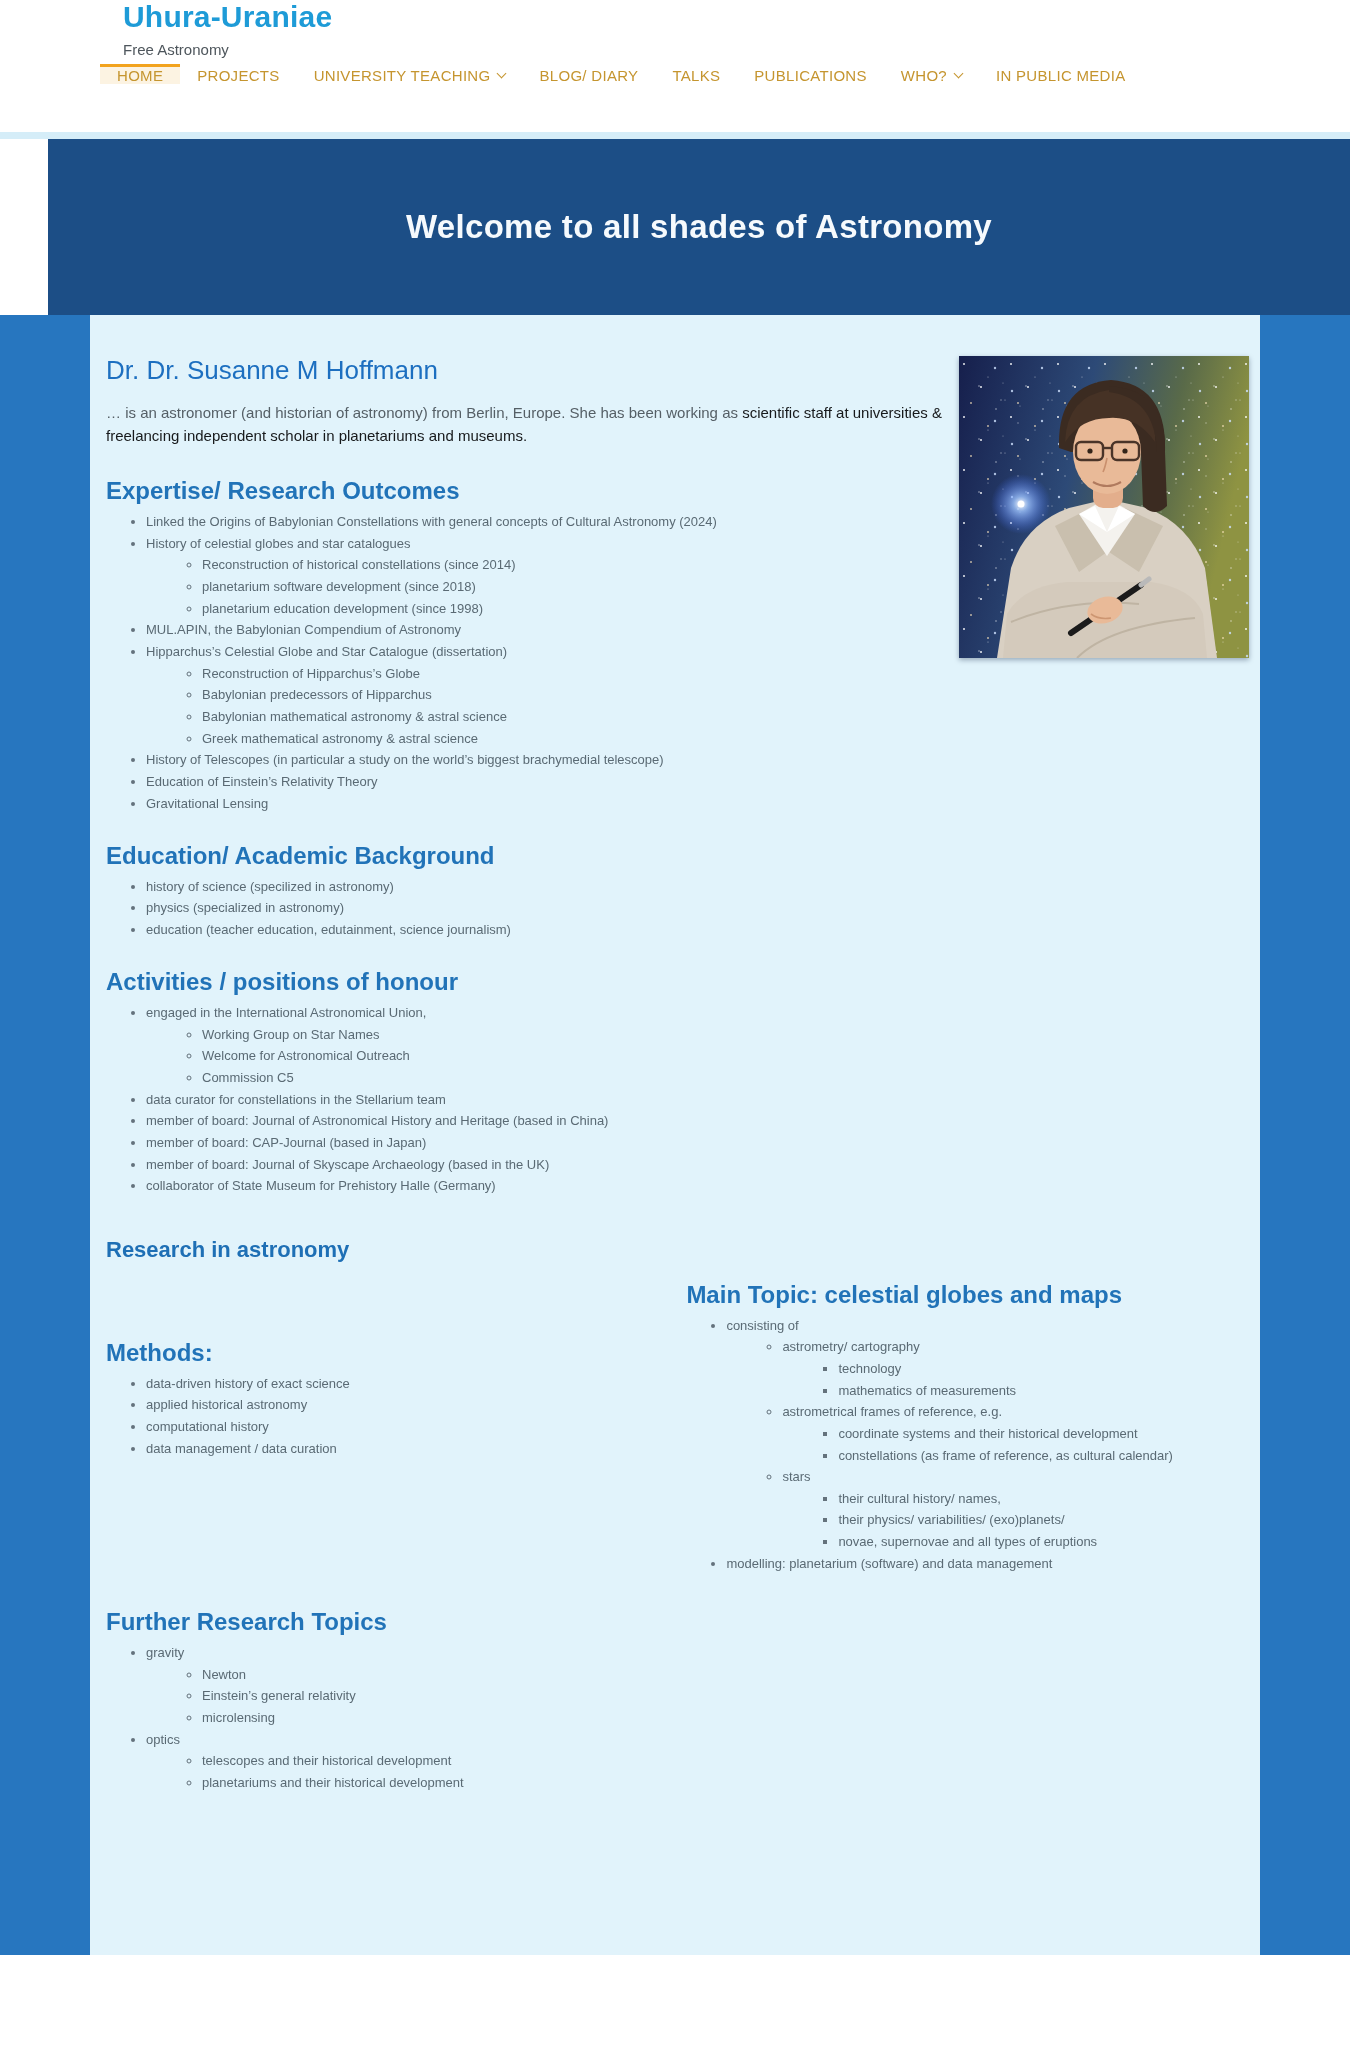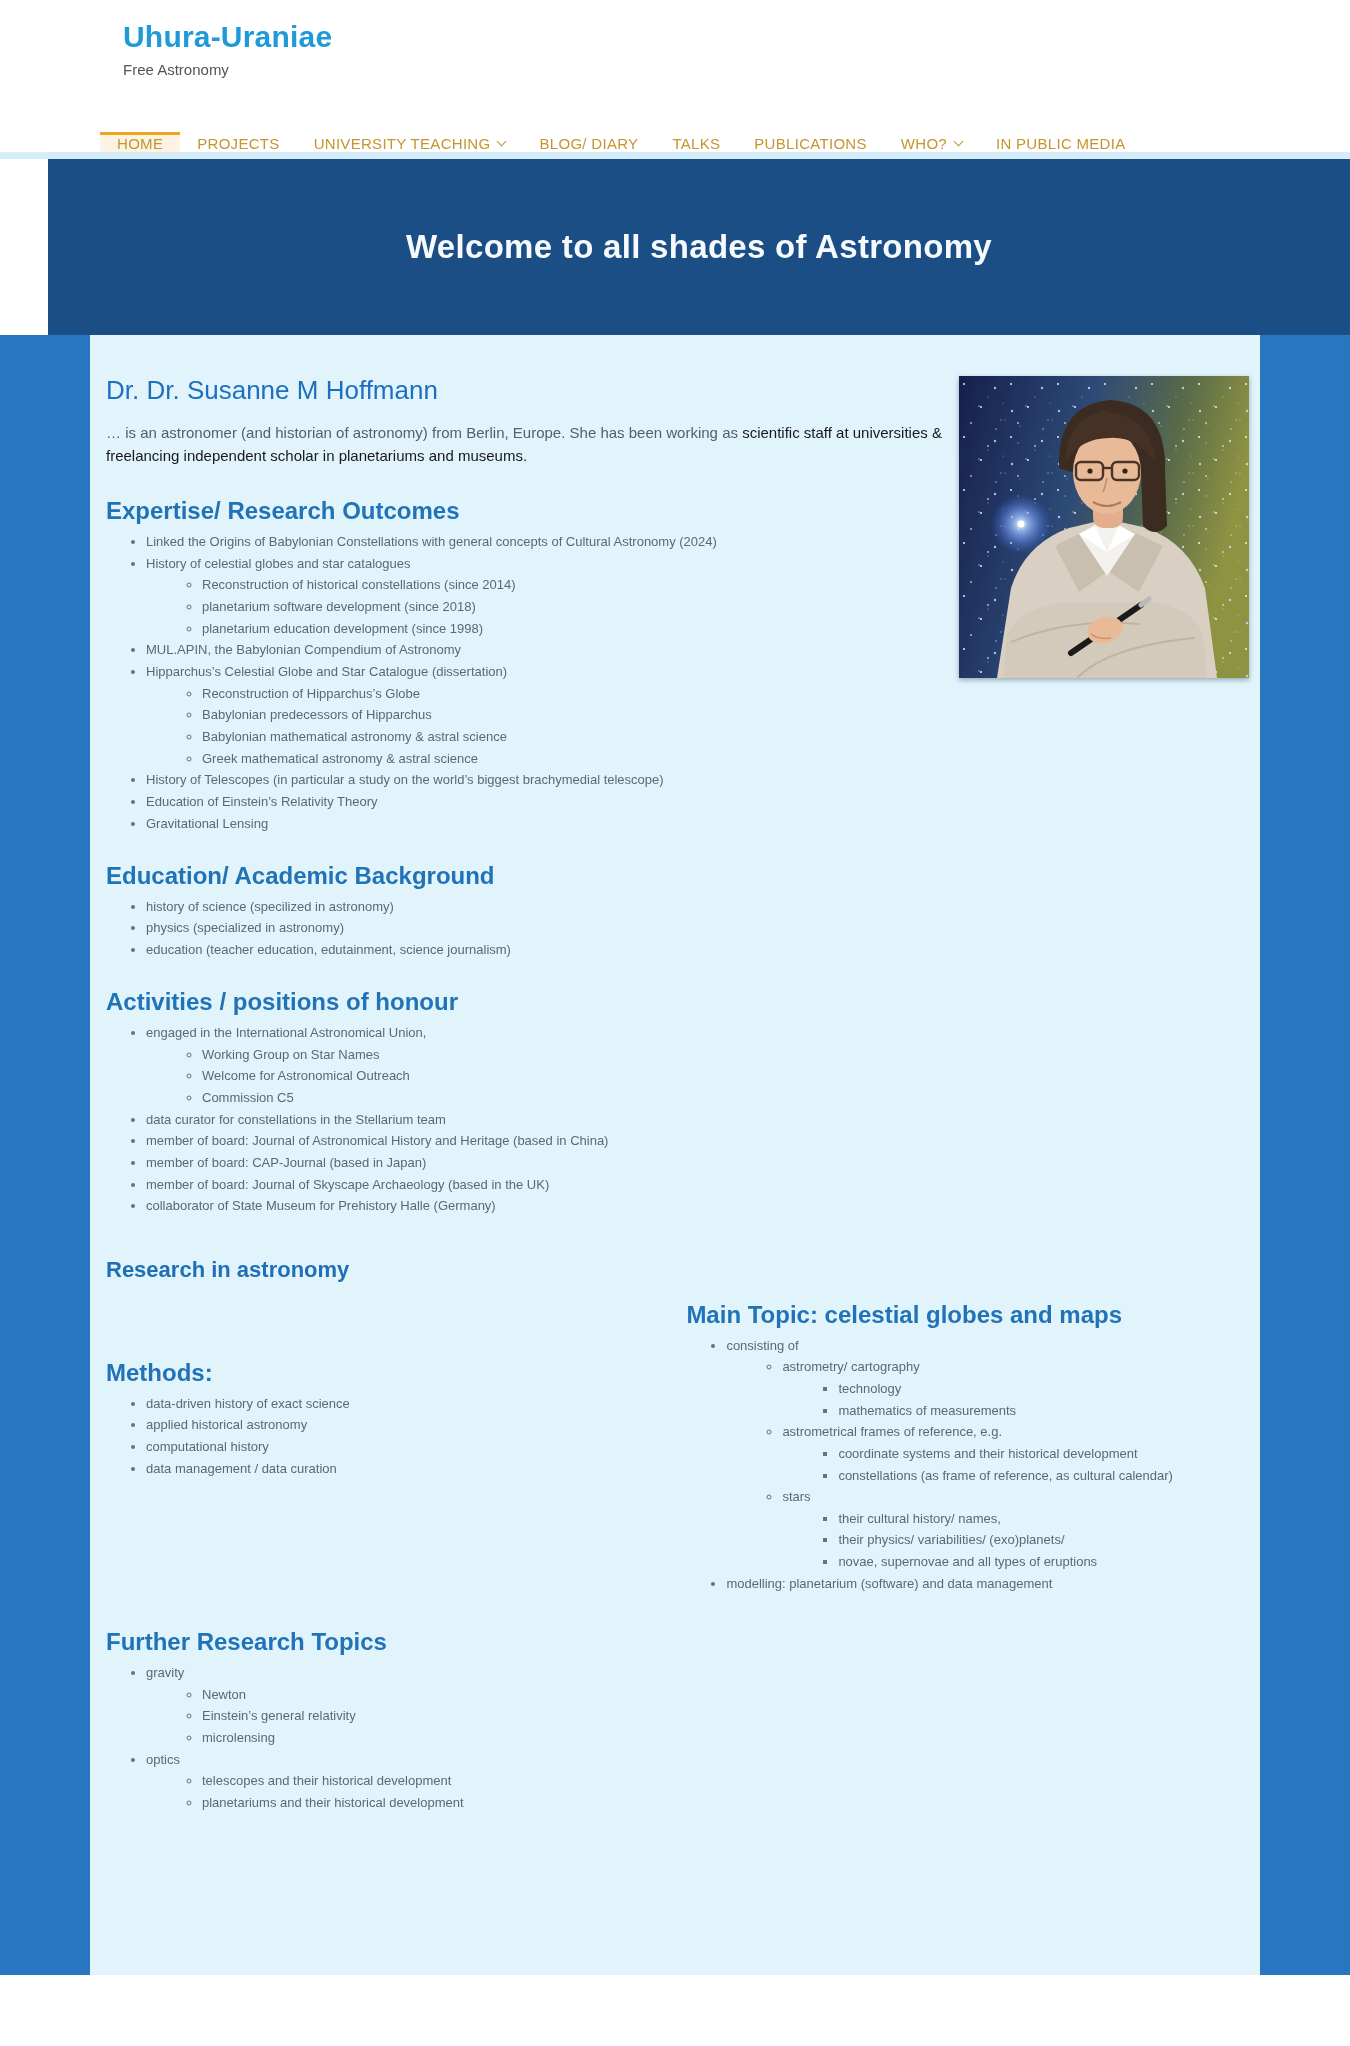--- a/index.html
+++ b/index.html
@@ -6,31 +6,31 @@
   * { box-sizing: border-box; margin: 0; padding: 0; }
   html, body { width: 1350px; }
   body {
     font-family: "Liberation Sans", sans-serif;
     background: #ffffff;
     -webkit-font-smoothing: antialiased;
   }
 
   
   .site-header { background: #ffffff; }
-  .branding { padding: 20px 0 0 123px; }
+  .branding { padding: 0 0 0 123px; }
   .site-title {
     display: inline-block;
     color: #1e9bd7;
     font-size: 30px;
     font-weight: bold;
     letter-spacing: 0.2px;
     text-decoration: none;
   }
   .site-tagline { color: #4e565c; font-size: 15px; margin-top: 7px; }
-  .main-nav { display: flex; align-items: flex-end; margin: 6px 0 0 100px; height: 68px; }
+  .main-nav { display: flex; align-items: flex-start; margin: 6px 0 0 100px; height: 68px; }
   .nav-item {
     display: flex; align-items: center; gap: 8px;
     padding: 0 17px;
     color: #c5952f; font-size: 15px; letter-spacing: 0.3px;
     text-decoration: none;
     border-top: 3px solid transparent;
     white-space: nowrap;
   }
   .nav-item.active { background: #fcf3e2; border-top-color: #f2a31d; }
   .chev {

